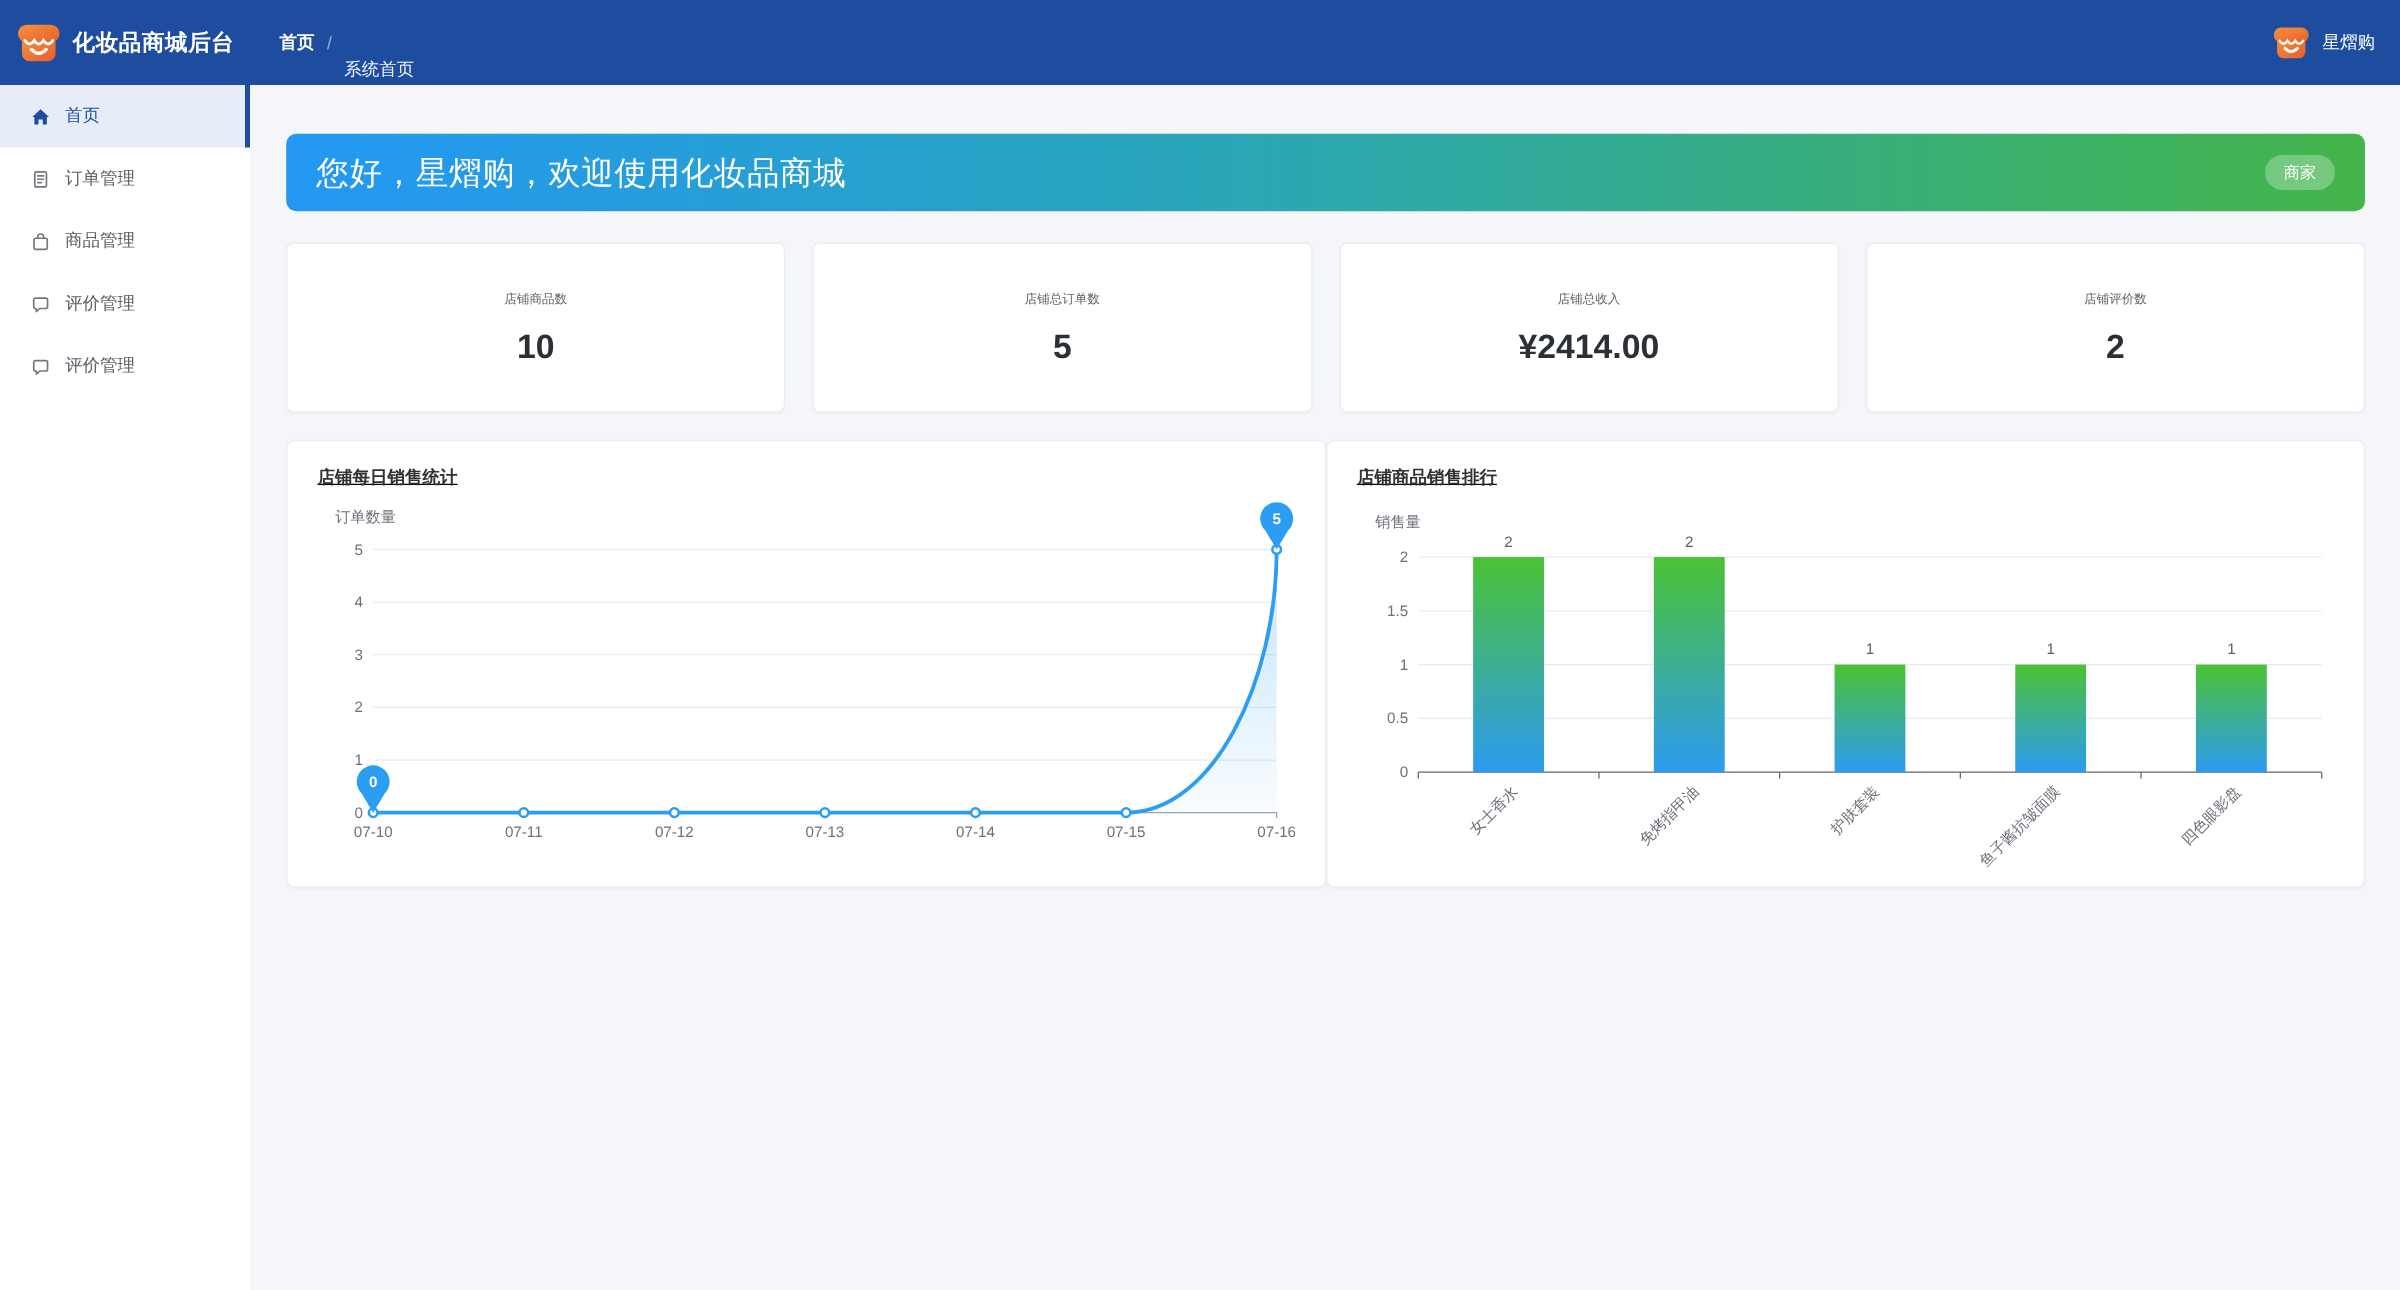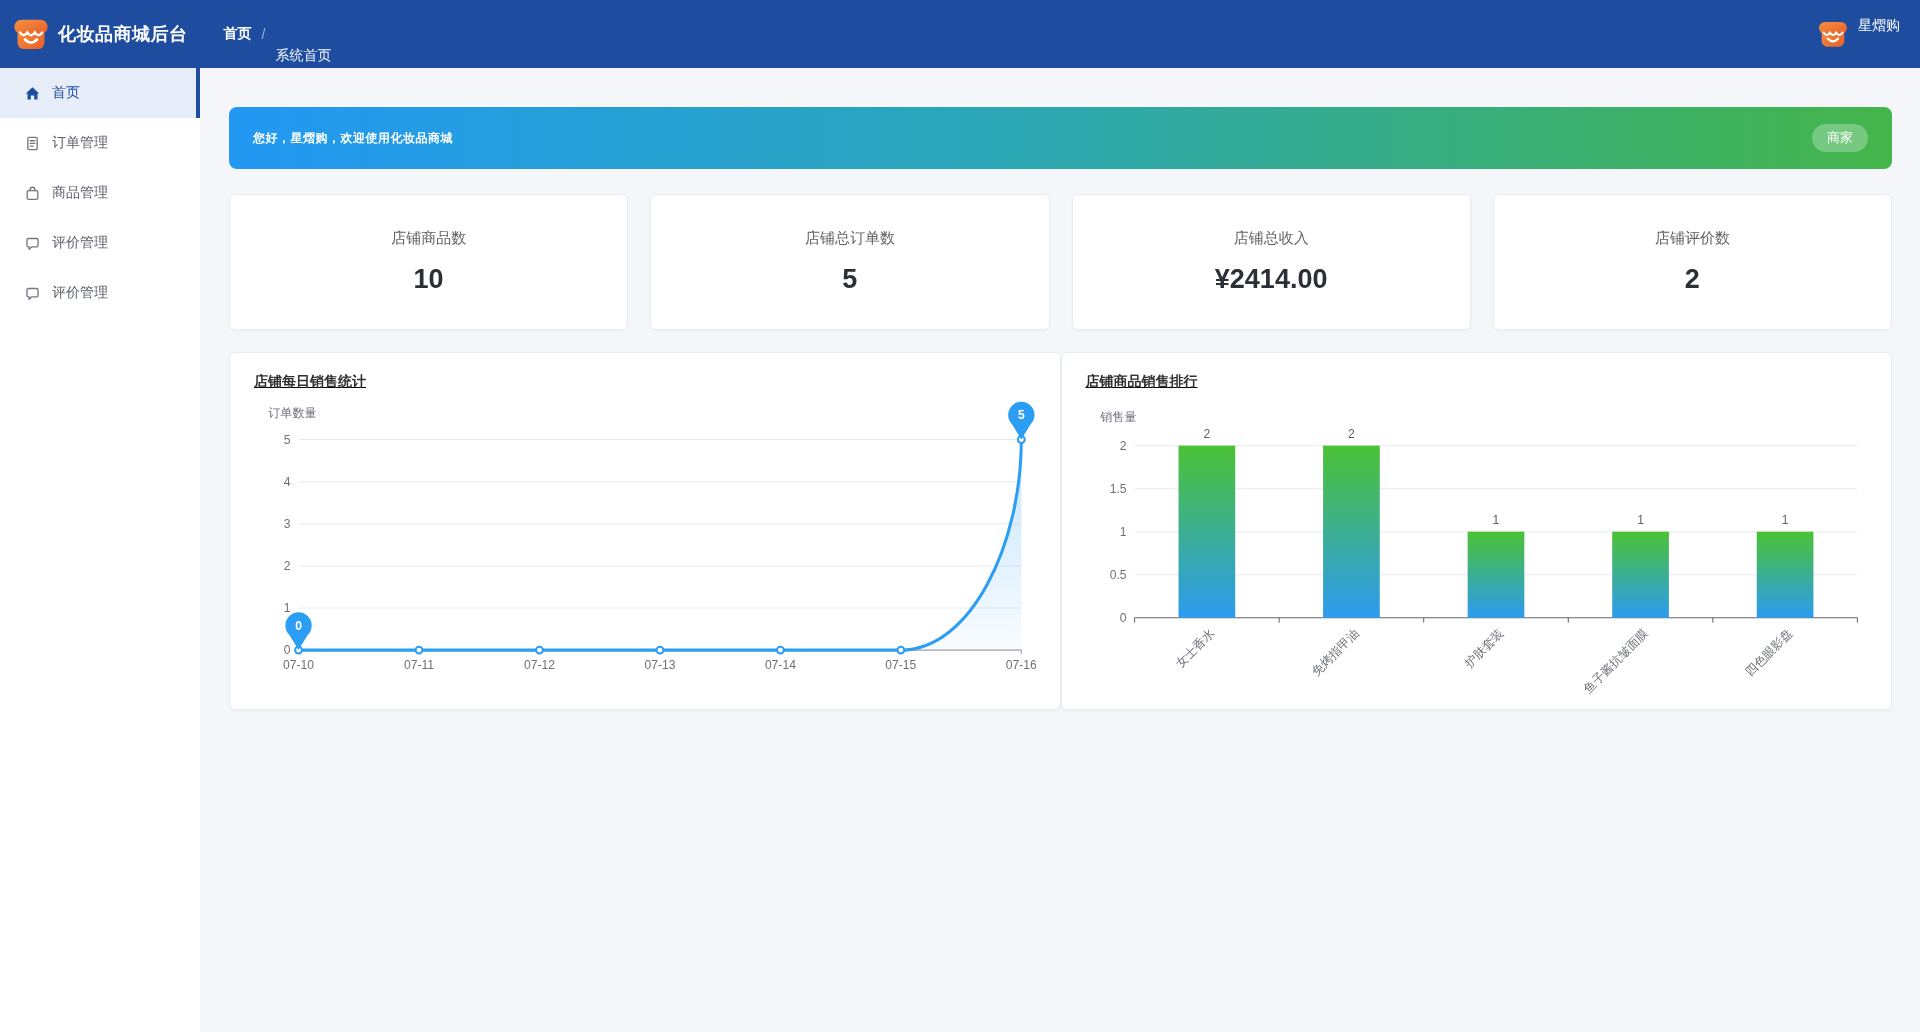--- a/index.html
+++ b/index.html
@@ -10,49 +10,49 @@
   
   .header { height:68px; background:#1e4da0; display:flex; align-items:center;
     padding:0 20px 0 12px; color:#fff; }
   .logo-box { width:38px; height:38px; display:flex; align-items:center; justify-content:center; }
   .app-title { font-size:18px; font-weight:bold; margin-left:8px; letter-spacing:.5px; }
   .breadcrumb { display:flex; align-items:center; margin-left:36px; font-size:14px; }
   .crumb-root { font-weight:bold; color:#fff; cursor:pointer; }
   .crumb-sep { margin:0 10px; color:rgba(255,255,255,.55); }
   .crumb-current { color:rgba(255,255,255,.95); cursor:pointer;margin-top:44px; }
   .header-spacer { flex:1; }
-  .user-area { display:flex; gap:8px; cursor:pointer; }
+  .user-area { display:flex; align-items:center; gap:8px; cursor:pointer; }
   .user-area .logo-box { width:34px; height:34px; }
   .user-name { font-size:14px; color:#fff; }
 
   
   .shell { display:flex; height:976px; }
   .sidebar { width:200px; background:#fff; flex-shrink:0; }
   .menu-item { height:50px; display:flex; align-items:center; padding-left:24px;
     font-size:14px; color:#5a5e66; cursor:pointer; }
   .menu-item .mi-icon { width:17px; height:17px; margin-right:11px; color:#73777f; display:flex; }
   .menu-item.active { background:#e7edf8; color:#1e4da0; font-weight:500;
     border-right:4px solid #1e4da0; }
   .menu-item.active .mi-icon { color:#1e4da0; }
   .main { flex:1; padding:39px 28px 0 29px; overflow:hidden; }
 
   
   .banner { height:62px; border-radius:8px; display:flex; align-items:center;
     padding:0 24px; background:linear-gradient(90deg,#2298f4 0%,#2aa6b8 45%,#44b54a 100%); }
-  .banner-text { color:#fff; font-size:12px; font-weight:bold; letter-spacing:.5px; }
+  .banner-text { color:#fff; font-size:26px; font-weight:normal; letter-spacing:.5px; }
   .banner-spacer { flex:1; }
   .role-badge { background:rgba(255,255,255,.28); color:#fff; font-size:13px;
     padding:5px 15px; border-radius:999px; }
 
   
   .stats-row { display:flex; gap:22px; margin-top:25px; }
   .stat-card { flex:1; height:136px; background:#fff; border:1px solid #e9edf3;
     border-radius:6px; box-shadow:0 1px 3px rgba(31,45,80,.04);
     display:flex; flex-direction:column; align-items:center; justify-content:center; }
-  .stat-label { font-size:15px; color:#606266; }
+  .stat-label { font-size:10px; color:#606266; }
   .stat-value { font-size:27px; font-weight:bold; color:#2b2f36; margin-top:16px; }
 
   
   .charts-row { display:flex; margin-top:22px;text-decoration:underline; }
   .chart-card { flex:1; height:358px; background:#fff; border:1px solid #e9edf3;
     border-radius:6px; box-shadow:0 1px 3px rgba(31,45,80,.04); padding:20px 24px 0; }
   .chart-title { font-size:14px; font-weight:600; color:#303133; }
   .chart-card svg { display:block; width:100%; margin-top:2px;
     font-family:"Liberation Sans","DejaVu Sans",sans-serif; }
 </style>

